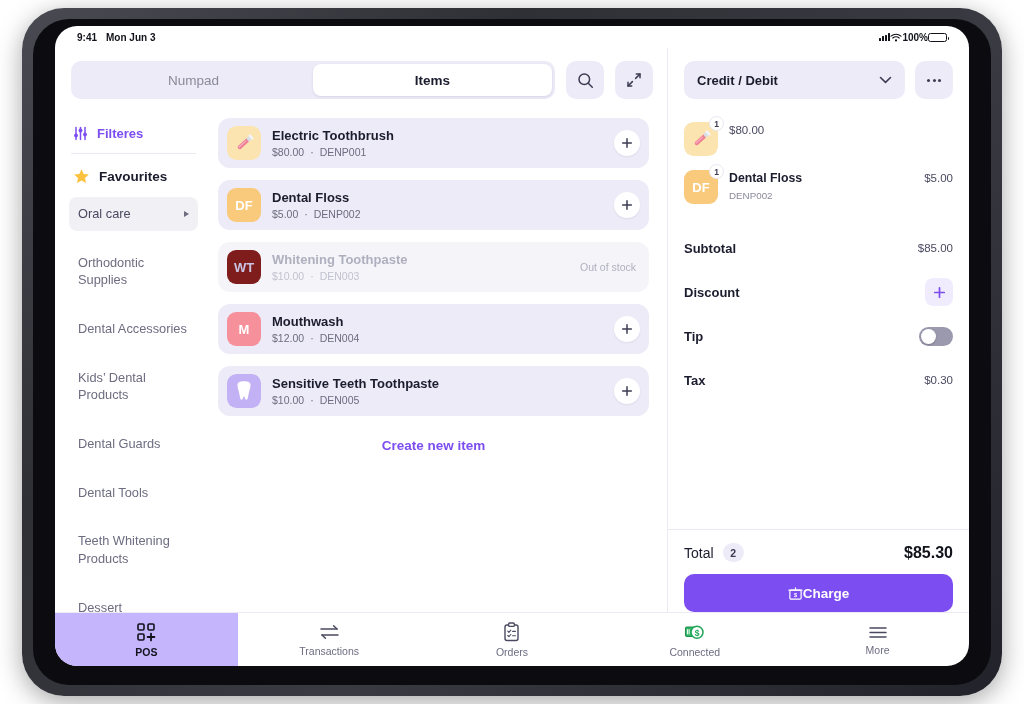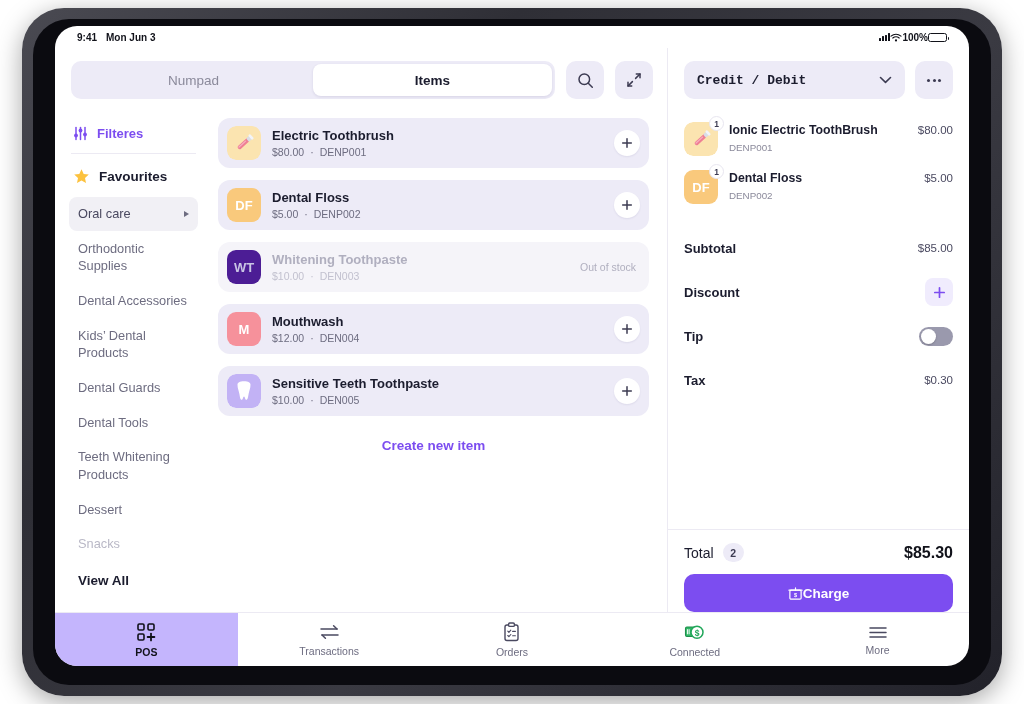--- a/index.html
+++ b/index.html
@@ -104,21 +104,20 @@
     width: 38px; height: 38px; border-radius: 10px;
     background: #edebf7;
     display: flex; align-items: center; justify-content: center;
     cursor: pointer; flex-shrink: 0;
   }
   #right-top {
     width: 302px; height: 64px;
     display: flex; align-items: center; gap: 10px;
     padding: 0 16px 0 16px;
     border-left: 1px solid #eceaf3;
-    font-family: Liberation Mono, monospace;
   }
   #payment-select {
     flex: 1; height: 38px; border-radius: 10px;
     background: #edebf7;
     display: flex; align-items: center; justify-content: space-between;
     padding: 0 13px; cursor: pointer;
     font-size: 13px; font-weight: bold; color: #1b1c2e;
   }
   #more-btn {
     width: 38px; height: 38px; border-radius: 10px; background: #edebf7;
@@ -154,21 +153,21 @@
   .divider { height: 1px; background: #eceaf3; margin: 0 2px 10px 2px; }
   #favourites-row {
     display: flex; align-items: center; gap: 9px;
     padding: 4px 4px 12px 4px; cursor: pointer;
   }
   #favourites-row .lbl { font-size: 13.5px; font-weight: bold; color: #1b1c2e; }
   .cat {
     display: flex; align-items: center; justify-content: space-between;
     padding: 8px 9px; border-radius: 8px;
     font-size: 12.8px; color: #6d6c80; cursor: pointer;
-    line-height: 1.38; margin-bottom: 1px;
+    line-height: 1.38; margin-bottom: 15px;
   }
   .cat.active { background: #f1f0f5; color: #4a4960; }
   .cat.dim { color: #b9b8c6; }
   .cat.viewall {
     color: #1b1c2e; font-weight: bold; font-size: 13.5px; padding-top: 10px;
   }
   .caret { width: 0; height: 0; border-left: 5px solid #6d6c80;
            border-top: 3.5px solid transparent; border-bottom: 3.5px solid transparent; }
 
   
@@ -457,21 +456,21 @@
                 <div class="item-meta"><span>$5.00</span><span style="margin: 0px 6px;">·</span><span>DENP002</span></div>
               </div>
               <button class="plus-btn">
                 <svg width="12" height="12" viewBox="0 0 12 12">
                   <line x1="6" y1="1.7" x2="6" y2="10.3" stroke="#3c3b52" stroke-width="1.5" stroke-linecap="round"></line>
                   <line x1="1.7" y1="6" x2="10.3" y2="6" stroke="#3c3b52" stroke-width="1.5" stroke-linecap="round"></line>
                 </svg>
               </button>
             </div>
             <div class="item-card oos">
-              <div class="thumb" style="background: #4c1d95; color: rgb(201, 196, 228);">
+              <div class="thumb" style="background: #7f1d1d; color: rgb(201, 196, 228);">
                 <span>WT</span>
               </div>
               <div class="item-text">
                 <div class="item-name">Whitening Toothpaste</div>
                 <div class="item-meta"><span>$10.00</span><span style="margin: 0px 6px;">·</span><span>DEN003</span></div>
               </div>
               <div class="oos-label">Out of stock</div>
             </div>
             <div class="item-card">
               <div class="thumb" style="background: rgb(246, 145, 155); color: rgb(255, 255, 255);">
@@ -521,24 +520,20 @@
                   <g transform="rotate(-42 17 17)">
                     <rect x="9" y="15.2" width="14" height="4" rx="2" fill="#ef7f94"></rect>
                     <rect x="21.5" y="15" width="4.5" height="4.4" rx="1.4" fill="#d9dde6"></rect>
                     <rect x="25" y="14.2" width="2.6" height="6" rx="1.1" fill="#f2f4f8"></rect>
                     <rect x="10" y="16" width="10" height="1.3" rx=".6" fill="#f7b0bf"></rect>
                   </g>
                 </svg>
               </div>
               <span class="qty-badge">1</span>
             </div>
-            <div class="cart-text">
-              <div class="cart-name">Ionic Electric ToothBrush</div>
-              <div class="cart-sku">DENP001</div>
-            </div>
             <div class="cart-price">$80.00</div>
           </div>
           <div class="cart-row">
             <div class="cart-thumb-wrap">
               <div class="thumb" style="background: rgb(249, 201, 124);">
                 <span>DF</span>
               </div>
               <span class="qty-badge">1</span>
             </div>
             <div class="cart-text">

